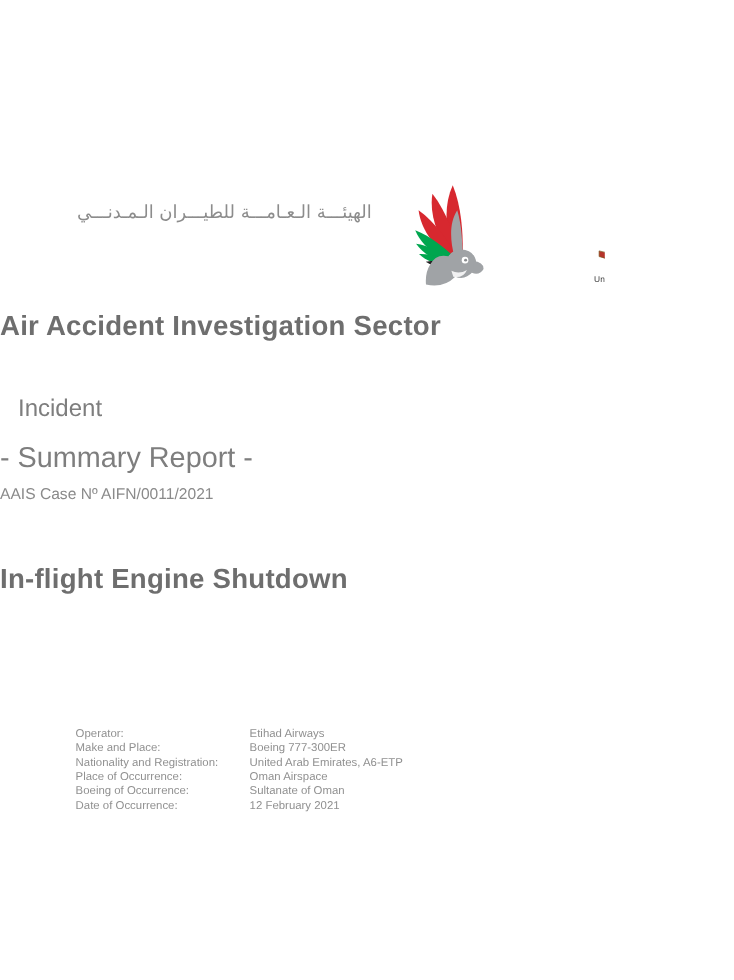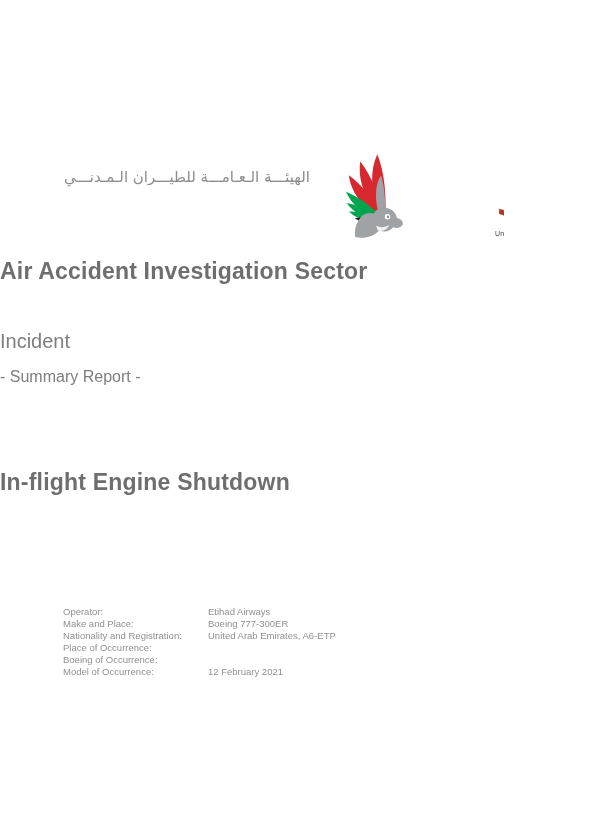--- a/index.html
+++ b/index.html
@@ -32,22 +32,22 @@
   .uae-caption {
     font-size:7px; color:#3a3a3a; margin-top:2px; letter-spacing:0.2px;
     white-space:nowrap;
   }
 
   
   .t-center { position:absolute; left:0; width:612px; text-align:left; }
   .sector-title {
     top:258px; font-size:23px; font-weight:bold; color:#6e6e6e; letter-spacing:0.2px;
   }
-  .occurrence-type { top:330px; font-size:20px; color:#7e7e7e; }
-  .report-type { top:368px; font-size:16px; color:#7e7e7e; }
+  .occurrence-type { top:330px; font-size:20px; color:#7e7e7e;padding-left:15px; }
+  .report-type { top:368px; font-size:24px; color:#7e7e7e; }
   .case-ref { top:404px; font-size:13px; color:#8a8a8a; }
   .report-title {
     top:469px; font-size:23px; font-weight:bold; color:#6e6e6e; letter-spacing:0.2px;
   }
 
   
   .details {
     position:absolute; left:63px; top:606px; width:340px;
     font-size:9.5px; line-height:11.9px; color:#909090;
   }
@@ -146,40 +146,43 @@
 
       <path d="M6,80 Q45,92 84,80 L84,86 Q45,100 6,86 Z" fill="#b5342a" stroke="#7a5a1e" stroke-width="0.7"></path>
       <text x="45" y="89.5" text-anchor="middle" font-size="4.2" fill="#ffffff" font-family="DejaVu Sans, sans-serif">الإمارات العربية المتحدة</text>
     </svg>
     <div class="uae-caption">United Arab Emirates</div>
   </div>
 
   <div class="t-center sector-title">Air Accident Investigation Sector</div>
   <div class="t-center occurrence-type">Incident</div>
   <div class="t-center report-type">- Summary Report -</div>
+  <div class="t-center case-ref">AAIS Case Nº AIFN/0011/2021</div>
   <div class="t-center report-title">In-flight Engine Shutdown</div>
 
   <div class="details">
     <div class="details-row">
       <div class="details-label">Operator:</div>
       <div class="details-value">Etihad Airways</div>
     </div>
     <div class="details-row">
       <div class="details-label">Make and Place:</div>
       <div class="details-value">Boeing 777-300ER</div>
     </div>
     <div class="details-row">
       <div class="details-label">Nationality and Registration:</div>
       <div class="details-value">United Arab Emirates, A6-ETP</div>
     </div>
     <div class="details-row">
       <div class="details-label">Place of Occurrence:</div>
+      <div class="details-value">Oman Airspace</div>
     </div>
     <div class="details-row">
       <div class="details-label">Boeing of Occurrence:</div>
+      <div class="details-value">Sultanate of Oman</div>
     </div>
     <div class="details-row">
-      <div class="details-label">Model of Occurrence:</div>
+      <div class="details-label">Date of Occurrence:</div>
       <div class="details-value">12 February 2021</div>
     </div>
   </div>
 
 </div>
 
 </body></html>

